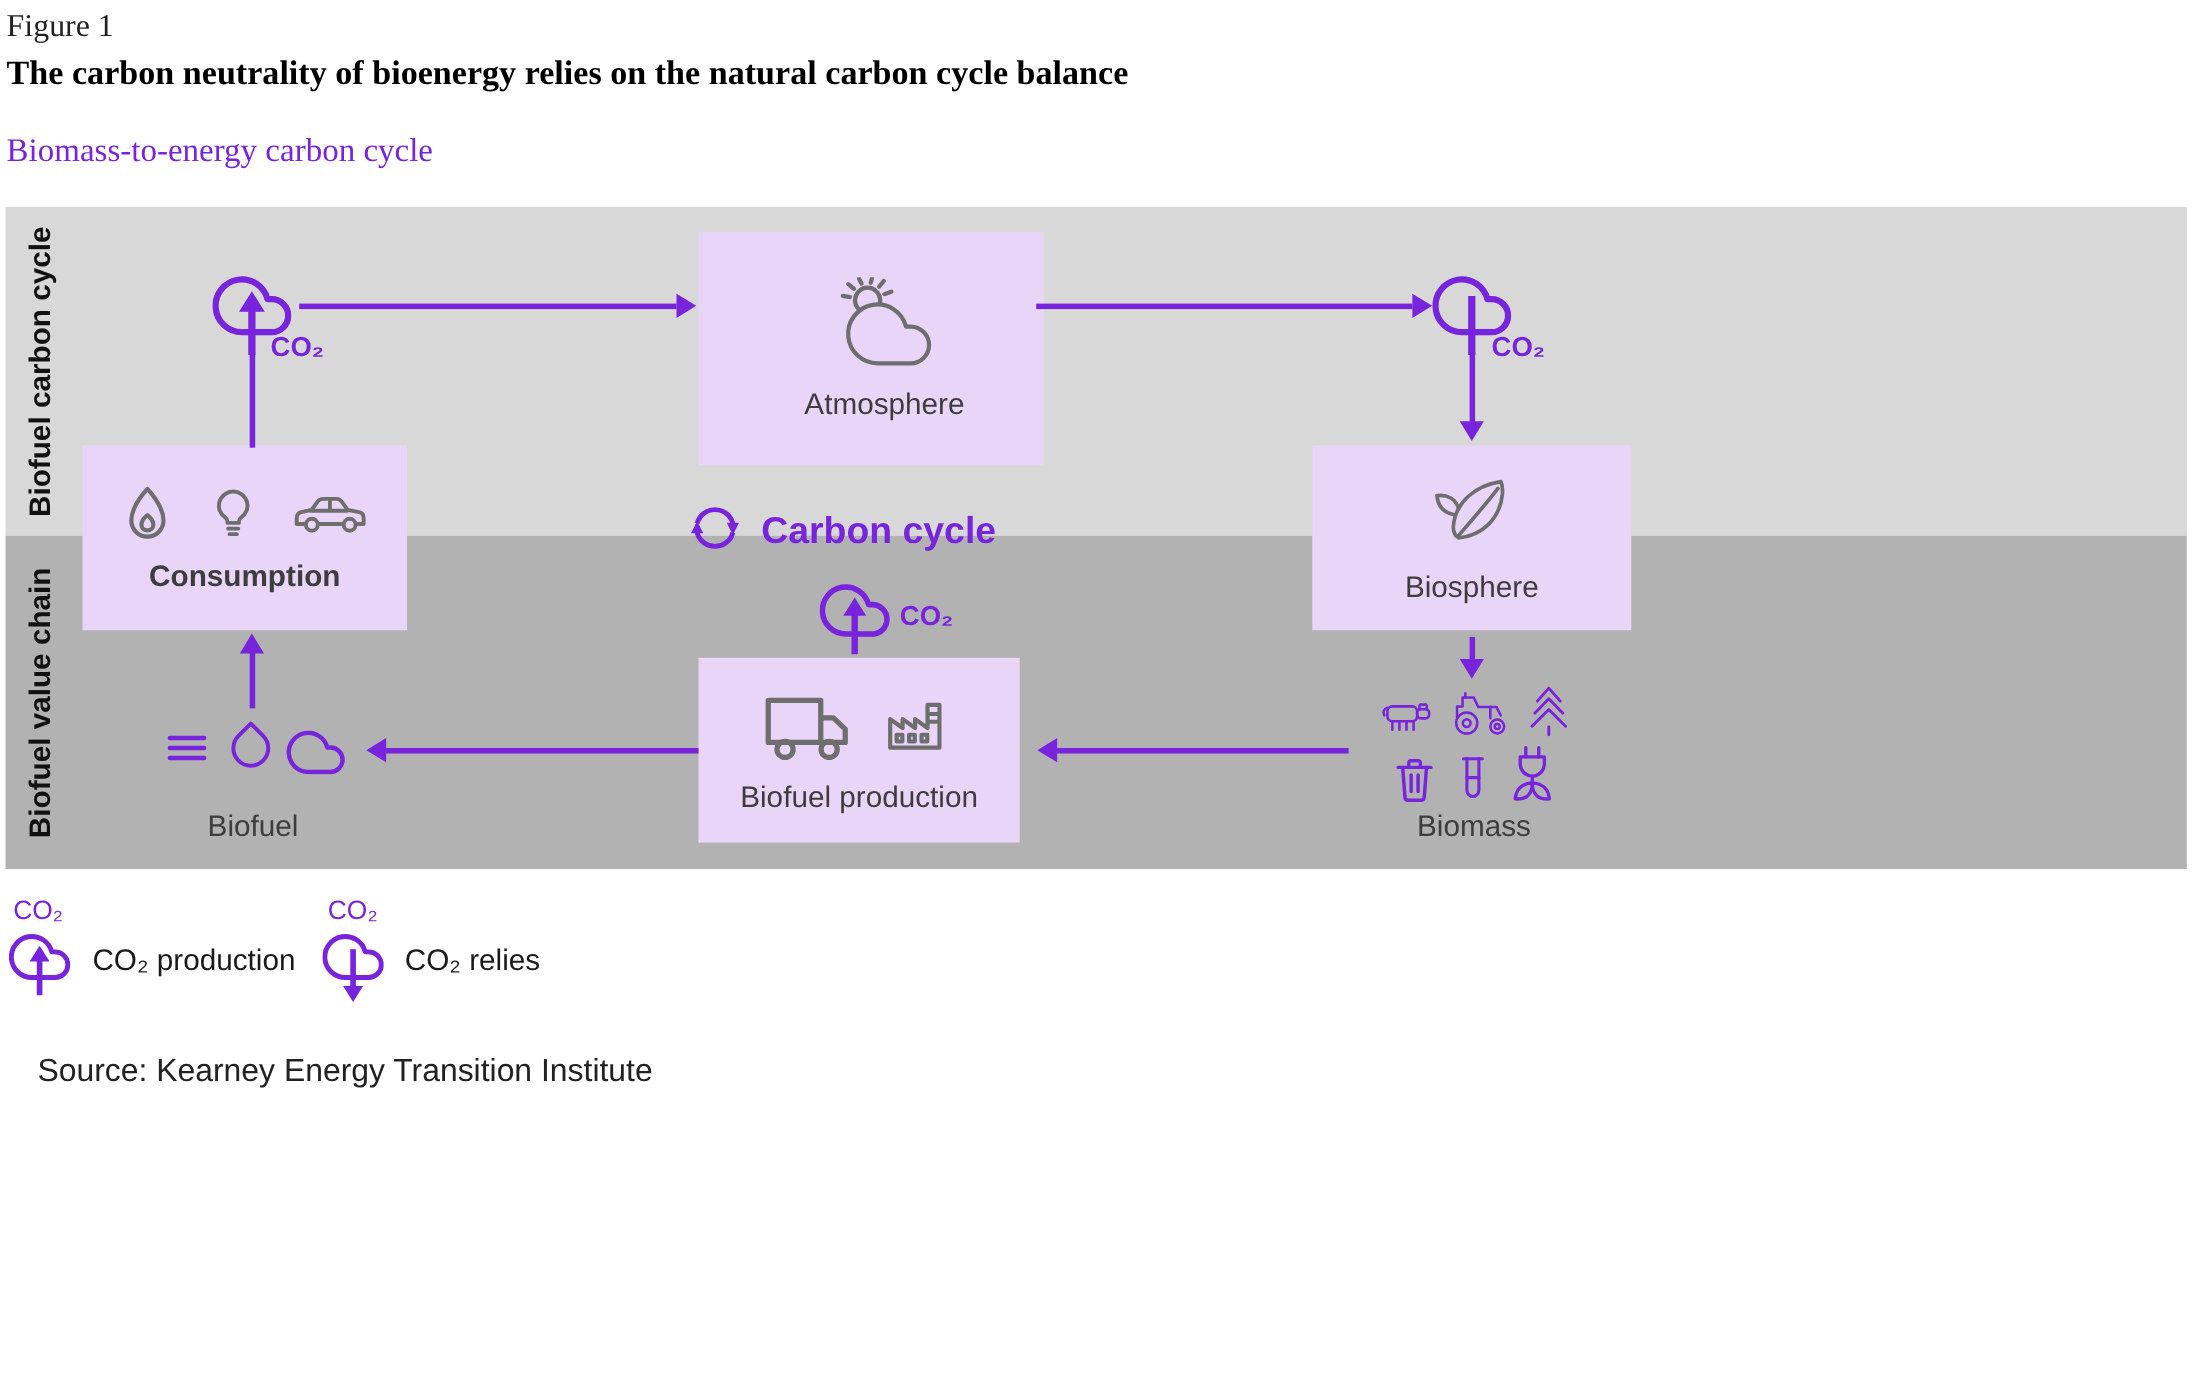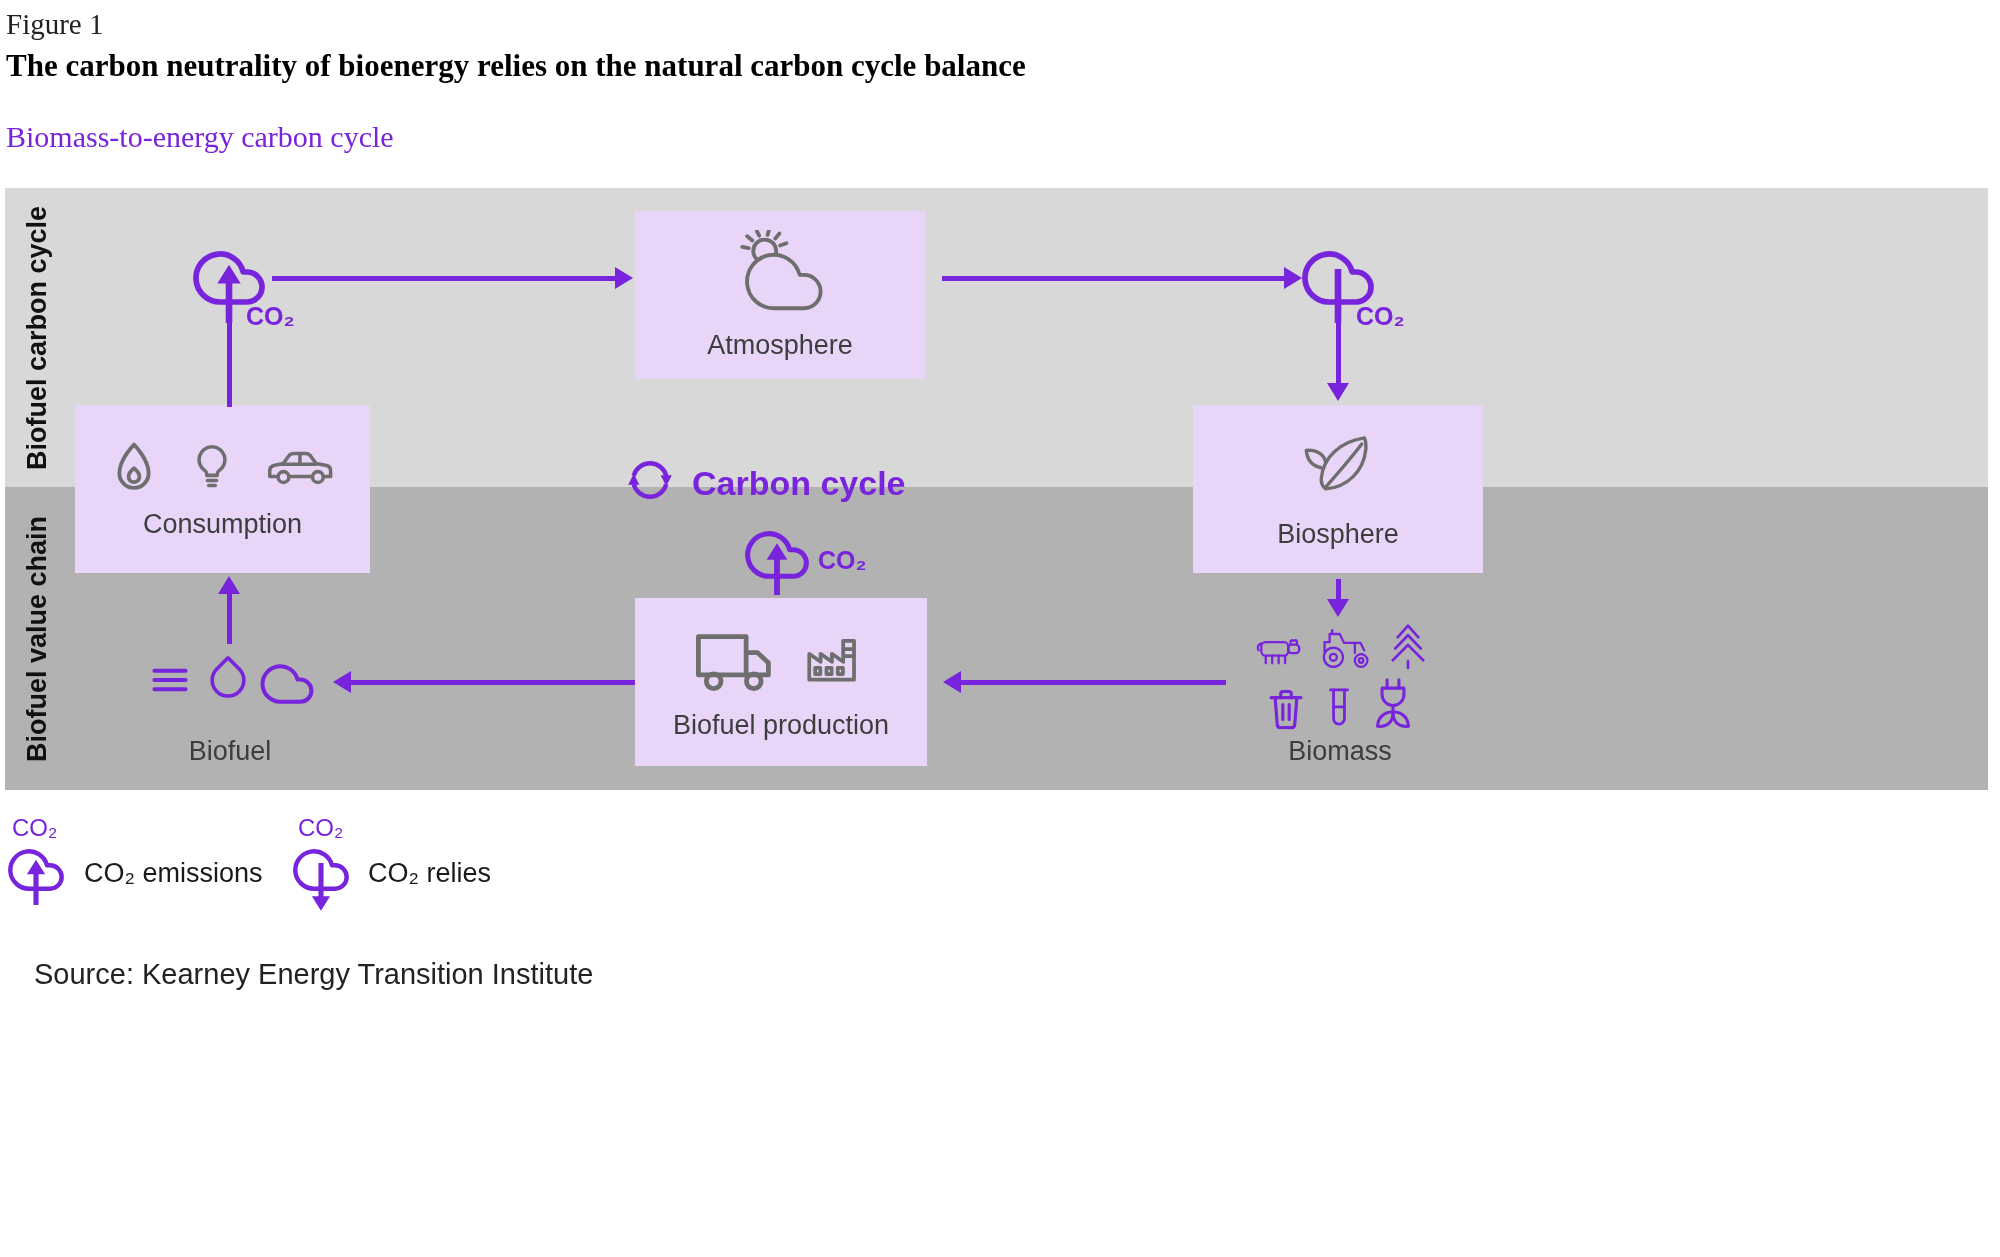--- a/index.html
+++ b/index.html
@@ -37,34 +37,34 @@
 <div class="abs fig-label">Figure 1</div>
 <div class="abs fig-title">The carbon neutrality of bioenergy relies on the natural carbon cycle balance</div>
 <div class="abs fig-sub">Biomass-to-energy carbon cycle</div>
 
 <div class="band band-top"></div>
 <div class="band band-bottom"></div>
 
 <div class="vband" style="top:188px;height:299px;">Biofuel carbon cycle</div>
 <div class="vband" style="top:487px;height:303px;">Biofuel value chain</div>
 
-<div class="node" style="left:635px;top:211px;width:290px;height:168px;">
+<div class="node" style="left:635px;top:211px;width:290px;height:212px;padding-left:24px;">
   <span>
     <svg viewBox="0 0 48 44" width="92" height="84">
       <g fill="none" stroke="#6e6e6e" stroke-width="2" stroke-linecap="round">
         <circle cx="16" cy="11" r="6"></circle>
         <path d="M7.6 9.5 4.2 8.9M9.5 5.5 6.8 3.3M13.1 3 11.9 0.6M17.5 2.6 18.1 0.4M21.5 4.5 23.7 1.8M24 8.1 27.3 6.9"></path>
       </g>
       <path d="M18 10h-1.26A8 8 0 1 0 9 20h9a5 5 0 0 0 0-10z" transform="translate(5,6) scale(1.75)" fill="#e9d5f8" stroke="#6e6e6e" stroke-width="1.15" stroke-linejoin="round"></path>
     </svg>
   </span>
   <span class="node-label">Atmosphere</span>
 </div>
 
-<div class="node" style="left:75px;top:405px;width:295px;height:168px;">
+<div class="node" style="left:75px;top:405px;width:295px;height:168px;font-weight:bold;">
   <span class="icon-row">
     <span>
       <svg viewBox="0 0 24 24" width="54" height="54">
         <g fill="none" stroke="#6e6e6e" stroke-width="1.7" stroke-linejoin="round">
           <path d="M12 2.5C12 2.5 5.5 9 5.5 15.2a6.5 6.5 0 0 0 13 0C18.5 9 12 2.5 12 2.5Z"></path>
           <path d="M9.6 16.8a2.4 2.4 0 0 0 4.8 0c0-1.9-2.4-3.8-2.4-3.8s-2.4 1.9-2.4 3.8Z"></path>
         </g>
       </svg>
     </span>
     <span>
@@ -289,21 +289,21 @@
 <div class="group-label" style="left:1240px;top:736px;width:200px;">Biomass</div>
 
 <div class="leg-co2" style="left:12px;top:814px;">CO₂</div>
 <div class="abs" style="left:8px;top:842px;">
   <svg viewBox="0 0 24 27" width="56" height="63">
     <path d="M18 10h-1.26A8 8 0 1 0 9 20h9a5 5 0 0 0 0-10z" fill="none" stroke="#7823dc" stroke-width="1.9" stroke-linejoin="round"></path>
     <path d="M12 27V13" stroke="#7823dc" stroke-width="2.2" fill="none"></path>
     <path d="M12 7.6 8.1 13.8h7.8z" fill="#7823dc"></path>
   </svg>
 </div>
-<div class="leg-label" style="left:84px;top:858px;">CO₂ emissions</div>
+<div class="leg-label" style="left:84px;top:858px;">CO₂ production</div>
 
 <div class="leg-co2" style="left:298px;top:814px;">CO₂</div>
 <div class="abs" style="left:293px;top:842px;">
   <svg viewBox="0 0 24 30" width="56" height="70">
     <path d="M18 10h-1.26A8 8 0 1 0 9 20h9a5 5 0 0 0 0-10z" fill="none" stroke="#7823dc" stroke-width="1.9" stroke-linejoin="round"></path>
     <path d="M12 9v15" stroke="#7823dc" stroke-width="2.2" fill="none"></path>
     <path d="M12 29.5 8.1 23.3h7.8z" fill="#7823dc"></path>
   </svg>
 </div>
 <div class="leg-label" style="left:368px;top:858px;">CO₂ relies</div>

